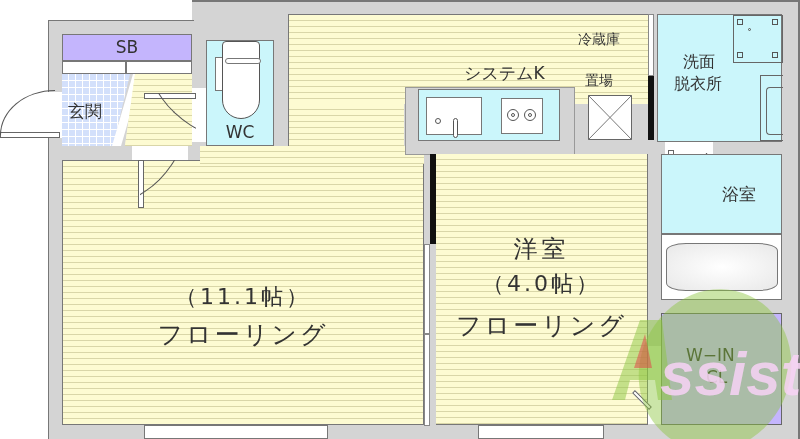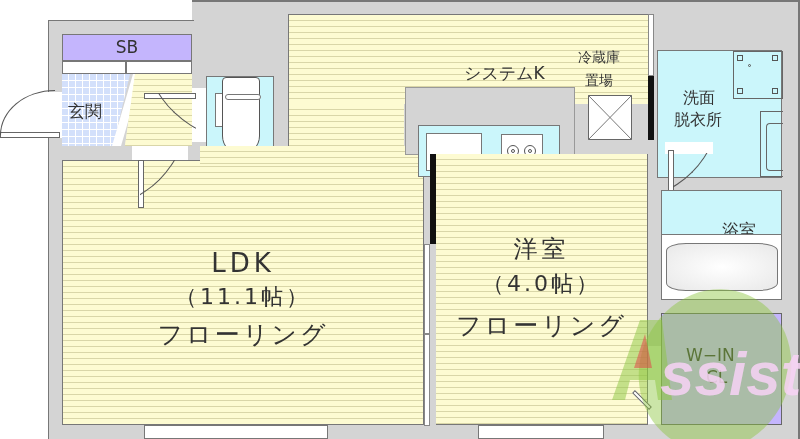--- a/index.html
+++ b/index.html
@@ -5,21 +5,21 @@
     html, body { margin: 0; padding: 0; background: #ffffff; }
     body { width: 800px; height: 439px; position: relative; overflow: hidden;
            font-family: "DejaVu Sans", sans-serif; color: #333333; }
     .abs { position: absolute; box-sizing: border-box; }
     .wall { background: #d4d4d4; }
     .outline { border: 1px solid #777777; }
     .floor {
       background-color: #fdfbd2;
       background-image: repeating-linear-gradient(to bottom, #fdfbd2 0px, #fdfbd2 5px, #d9d6a8 5px, #d9d6a8 6px);
     }
-    .blue { background: #cbf6fb; margin-top: 36px; }
+    .blue { background: #cbf6fb; }
     .tile {
       background-color: #d3e0fb;
       background-image:
         repeating-linear-gradient(to right, transparent 0, transparent 6px, #ffffff 6px, #ffffff 7px),
         repeating-linear-gradient(to bottom, transparent 0, transparent 6px, #ffffff 6px, #ffffff 7px);
     }
     .pink { background: #c4b5fd; }
     .white { background: #ffffff; }
     .lbl { position: absolute; white-space: nowrap; color: #333333; text-align: center; line-height: 1.1; }
     .big { font-size: 26px; letter-spacing: 4px; }
@@ -64,21 +64,20 @@
   <div class="abs white outline" style="left:8px; top:16px; width:10px; height:34px;"></div>
   <div class="abs white outline" style="left:15px; top:0px; width:38px; height:78px; border-radius:4px 4px 19px 19px; border-color:#555;"></div>
   <div class="abs white outline" style="left:18px; top:17px; width:36px; height:6px; border-radius:3px;"></div>
   <span class="lbl sm" style="left:0; right:0; top:82px; font-size:17px;">WC</span>
 </div>
 
 <div class="abs floor" style="left:288px; top:14px; width:360px; height:90px; border-left:1px solid #777; border-top:1px solid #777;"></div>
 <div class="abs floor" style="left:288px; top:104px; width:116px; height:60px; border-left:1px solid #777;"></div>
 
 <div class="abs floor" style="left:62px; top:160px; width:362px; height:265px; border:1px solid #777;">
-  <span class="lbl big" style="left:0; right:0; top:88px;">LDK</span>
   <span class="lbl med" style="left:0; right:0; top:124px; font-size:22px;">（11.1帖）</span>
   <span class="lbl med" style="left:0; right:0; top:160px;">フローリング</span>
 </div>
 <div class="abs floor" style="left:200px; top:146px; width:224px; height:18px;"></div>
 
 <div class="abs white" style="left:132px; top:146px; width:56px; height:14px;"></div>
 <div class="abs" style="left:138px; top:160px; width:6px; height:48px; background:#fff; border:1px solid #666;"></div>
 <div class="abs door-arc" style="left:92px; top:112px; width:96px; height:96px; border-radius:0 0 100% 0; clip-path: inset(50% 0 0 50%); border-top:none; border-left:none;"></div>
 
 <div class="abs white outline" style="left:144px; top:425px; width:184px; height:14px;"></div>
@@ -91,21 +90,21 @@
     <div class="abs" style="left:26px; top:20px; width:5px; height:20px; border:1px solid #555; border-radius:3px; background:#fff;"></div>
   </div>
   <div class="abs white outline" style="left:82px; top:8px; width:42px; height:36px;">
     <div class="abs" style="left:5px; top:10px; width:12px; height:12px; border:1px solid #555; border-radius:50%;"></div>
     <div class="abs" style="left:9px; top:14px; width:4px; height:4px; border:1px solid #555; border-radius:50%;"></div>
     <div class="abs" style="left:22px; top:10px; width:12px; height:12px; border:1px solid #555; border-radius:50%;"></div>
     <div class="abs" style="left:26px; top:14px; width:4px; height:4px; border:1px solid #555; border-radius:50%;"></div>
   </div>
 </div>
 
-<span class="lbl xs" style="left:578px; top:50px; font-size:14px;">冷蔵庫</span>
+<span class="lbl xs" style="left:578px; top:32px; font-size:14px;">冷蔵庫</span>
 <span class="lbl xs" style="left:585px; top:73px; font-size:14px;">置場</span>
 <div class="abs white outline" style="left:588px; top:95px; width:44px; height:45px; border-color:#666;">
   <svg class="abs" width="44" height="45" style="left:-1px; top:-1px;">
     <line x1="0" y1="0" x2="44" y2="45" stroke="#777" stroke-width="1"></line>
     <line x1="44" y1="0" x2="0" y2="45" stroke="#777" stroke-width="1"></line>
   </svg>
 </div>
 <div class="abs wall" style="left:575px; top:140px; width:75px; height:14px;"></div>
 
 <div class="abs blackpanel" style="left:430px; top:154px; width:6px; height:90px;"></div>

